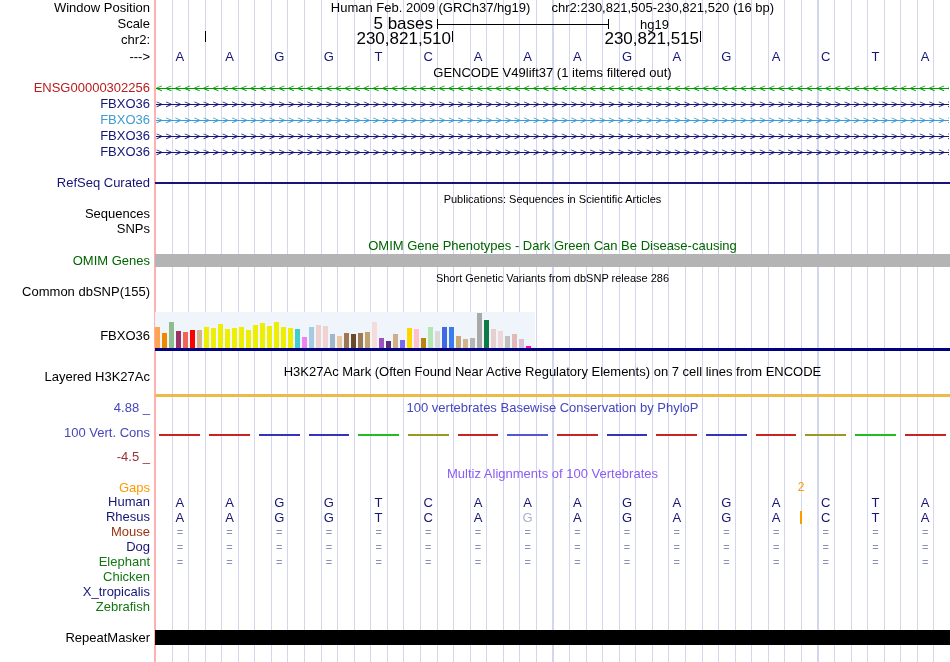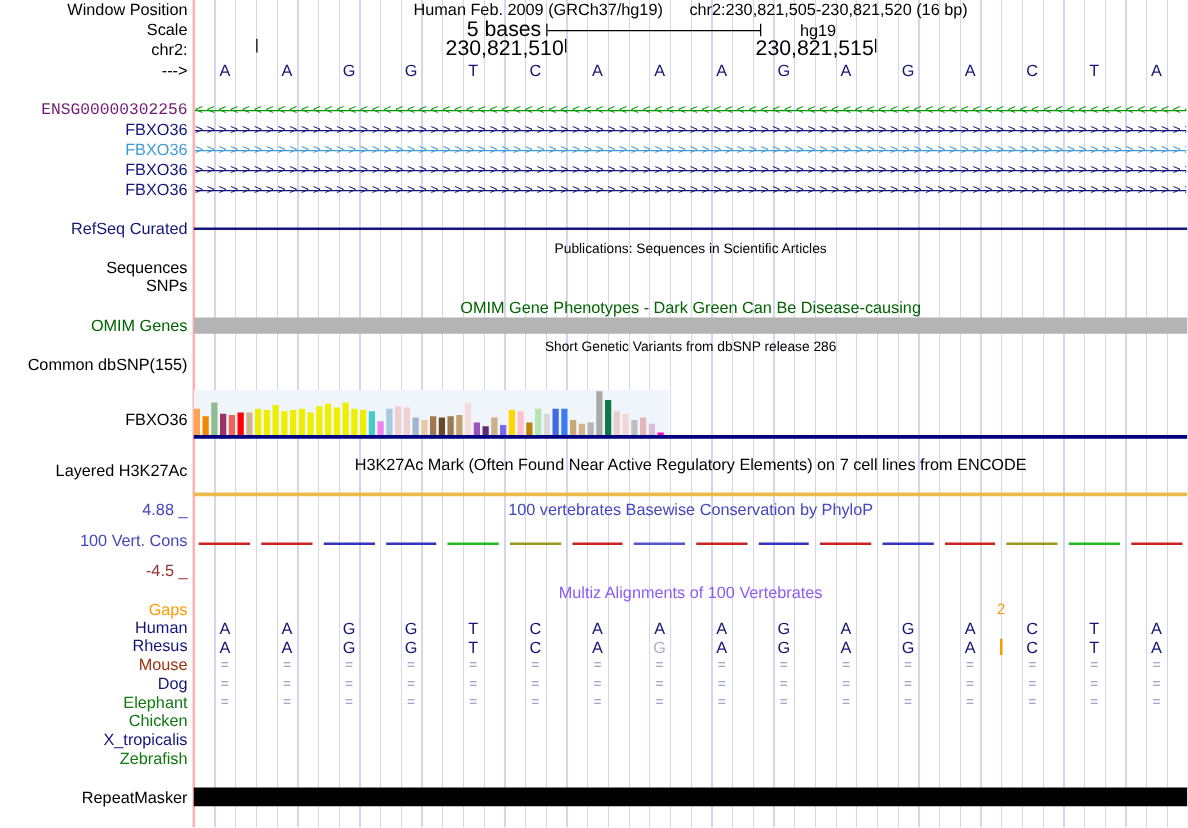--- a/index.html
+++ b/index.html
@@ -71,22 +71,23 @@
       <div class="bcell">A</div>
       <div class="bcell">G</div>
       <div class="bcell">A</div>
       <div class="bcell">G</div>
       <div class="bcell">A</div>
       <div class="bcell">C</div>
       <div class="bcell">T</div>
       <div class="bcell">A</div>
     </div>
 
-
-  <div class="llabel" style="top: 81px; color: #701a75; font-family: Liberation Mono, monospace;">ENSG00000302256</div>
+  <div class="ctitle" style="top:66px">GENCODE V49lift37 (1 items filtered out)</div>
+
+  <div class="llabel" style="top: 81px; color: #b91c1c;">ENSG00000302256</div>
   <div class="generow" style="top: 81px; color: rgb(0, 153, 0);">&lt;&lt;&lt;&lt;&lt;&lt;&lt;&lt;&lt;&lt;&lt;&lt;&lt;&lt;&lt;&lt;&lt;&lt;&lt;&lt;&lt;&lt;&lt;&lt;&lt;&lt;&lt;&lt;&lt;&lt;&lt;&lt;&lt;&lt;&lt;&lt;&lt;&lt;&lt;&lt;&lt;&lt;&lt;&lt;&lt;&lt;&lt;&lt;&lt;&lt;&lt;&lt;&lt;&lt;&lt;&lt;&lt;&lt;&lt;&lt;&lt;&lt;&lt;&lt;&lt;&lt;&lt;&lt;&lt;&lt;&lt;&lt;&lt;&lt;&lt;&lt;&lt;&lt;&lt;&lt;&lt;&lt;&lt;&lt;&lt;&lt;&lt;&lt;&lt;&lt;&lt;&lt;&lt;&lt;&lt;&lt;&lt;&lt;&lt;&lt;&lt;&lt;&lt;&lt;&lt;&lt;&lt;&lt;&lt;&lt;&lt;&lt;&lt;&lt;&lt;&lt;&lt;&lt;&lt;&lt;&lt;&lt;&lt;&lt;&lt;&lt;&lt;&lt;&lt;&lt;</div>
 
   <div class="llabel" style="top: 97px; color: rgb(21, 21, 120);">FBXO36</div>
   <div class="generow" style="top: 97px; color: rgb(21, 21, 120);">&gt;&gt;&gt;&gt;&gt;&gt;&gt;&gt;&gt;&gt;&gt;&gt;&gt;&gt;&gt;&gt;&gt;&gt;&gt;&gt;&gt;&gt;&gt;&gt;&gt;&gt;&gt;&gt;&gt;&gt;&gt;&gt;&gt;&gt;&gt;&gt;&gt;&gt;&gt;&gt;&gt;&gt;&gt;&gt;&gt;&gt;&gt;&gt;&gt;&gt;&gt;&gt;&gt;&gt;&gt;&gt;&gt;&gt;&gt;&gt;&gt;&gt;&gt;&gt;&gt;&gt;&gt;&gt;&gt;&gt;&gt;&gt;&gt;&gt;&gt;&gt;&gt;&gt;&gt;&gt;&gt;&gt;&gt;&gt;&gt;&gt;&gt;&gt;&gt;&gt;&gt;&gt;&gt;&gt;&gt;&gt;&gt;&gt;&gt;&gt;&gt;&gt;&gt;&gt;&gt;&gt;&gt;&gt;&gt;&gt;&gt;&gt;&gt;&gt;&gt;&gt;&gt;&gt;&gt;&gt;&gt;&gt;&gt;&gt;&gt;&gt;&gt;&gt;&gt;&gt;</div>
 
   <div class="llabel" style="top: 113px; color: rgb(62, 155, 211);">FBXO36</div>
   <div class="generow" style="top: 113px; color: rgb(62, 155, 211);">&gt;&gt;&gt;&gt;&gt;&gt;&gt;&gt;&gt;&gt;&gt;&gt;&gt;&gt;&gt;&gt;&gt;&gt;&gt;&gt;&gt;&gt;&gt;&gt;&gt;&gt;&gt;&gt;&gt;&gt;&gt;&gt;&gt;&gt;&gt;&gt;&gt;&gt;&gt;&gt;&gt;&gt;&gt;&gt;&gt;&gt;&gt;&gt;&gt;&gt;&gt;&gt;&gt;&gt;&gt;&gt;&gt;&gt;&gt;&gt;&gt;&gt;&gt;&gt;&gt;&gt;&gt;&gt;&gt;&gt;&gt;&gt;&gt;&gt;&gt;&gt;&gt;&gt;&gt;&gt;&gt;&gt;&gt;&gt;&gt;&gt;&gt;&gt;&gt;&gt;&gt;&gt;&gt;&gt;&gt;&gt;&gt;&gt;&gt;&gt;&gt;&gt;&gt;&gt;&gt;&gt;&gt;&gt;&gt;&gt;&gt;&gt;&gt;&gt;&gt;&gt;&gt;&gt;&gt;&gt;&gt;&gt;&gt;&gt;&gt;&gt;&gt;&gt;&gt;&gt;</div>
 
   <div class="llabel" style="top: 129px; color: rgb(21, 21, 120);">FBXO36</div>
   <div class="generow" style="top: 129px; color: rgb(21, 21, 120);">&gt;&gt;&gt;&gt;&gt;&gt;&gt;&gt;&gt;&gt;&gt;&gt;&gt;&gt;&gt;&gt;&gt;&gt;&gt;&gt;&gt;&gt;&gt;&gt;&gt;&gt;&gt;&gt;&gt;&gt;&gt;&gt;&gt;&gt;&gt;&gt;&gt;&gt;&gt;&gt;&gt;&gt;&gt;&gt;&gt;&gt;&gt;&gt;&gt;&gt;&gt;&gt;&gt;&gt;&gt;&gt;&gt;&gt;&gt;&gt;&gt;&gt;&gt;&gt;&gt;&gt;&gt;&gt;&gt;&gt;&gt;&gt;&gt;&gt;&gt;&gt;&gt;&gt;&gt;&gt;&gt;&gt;&gt;&gt;&gt;&gt;&gt;&gt;&gt;&gt;&gt;&gt;&gt;&gt;&gt;&gt;&gt;&gt;&gt;&gt;&gt;&gt;&gt;&gt;&gt;&gt;&gt;&gt;&gt;&gt;&gt;&gt;&gt;&gt;&gt;&gt;&gt;&gt;&gt;&gt;&gt;&gt;&gt;&gt;&gt;&gt;&gt;&gt;&gt;&gt;</div>

